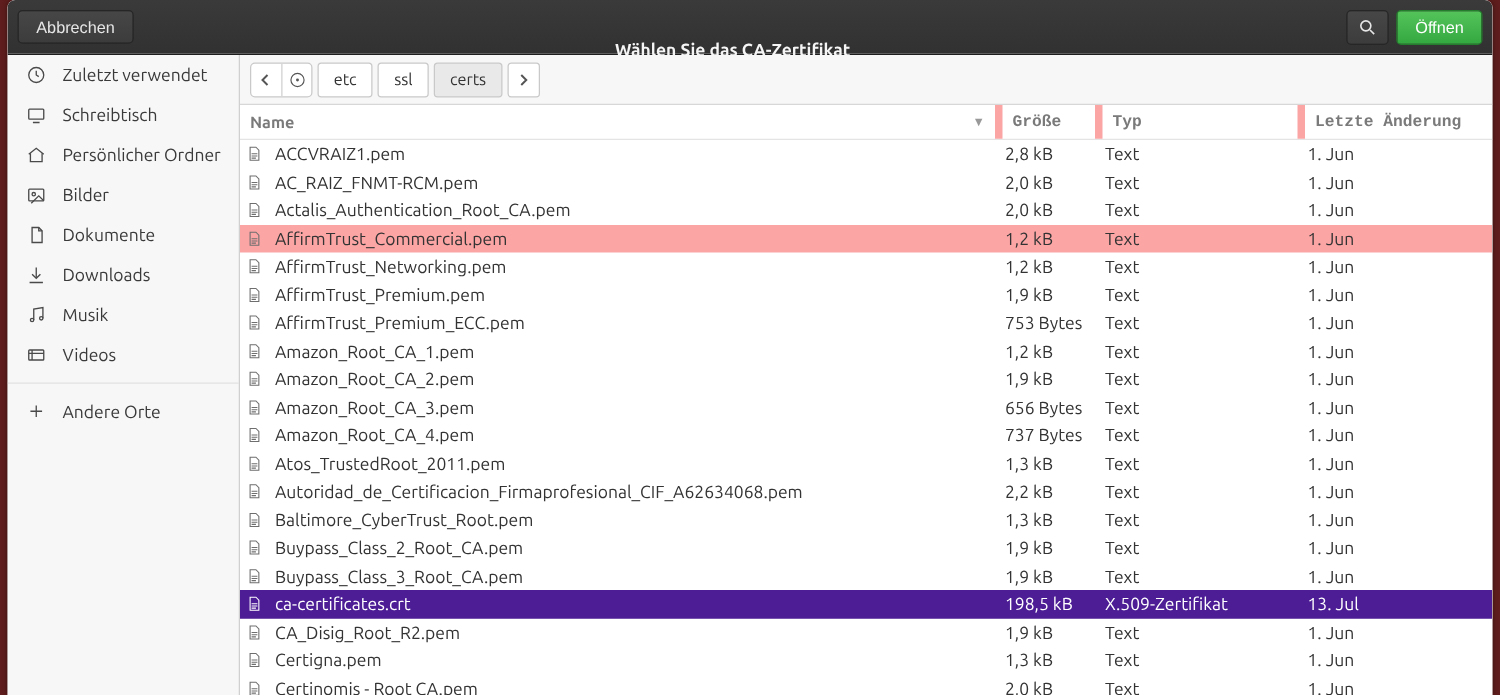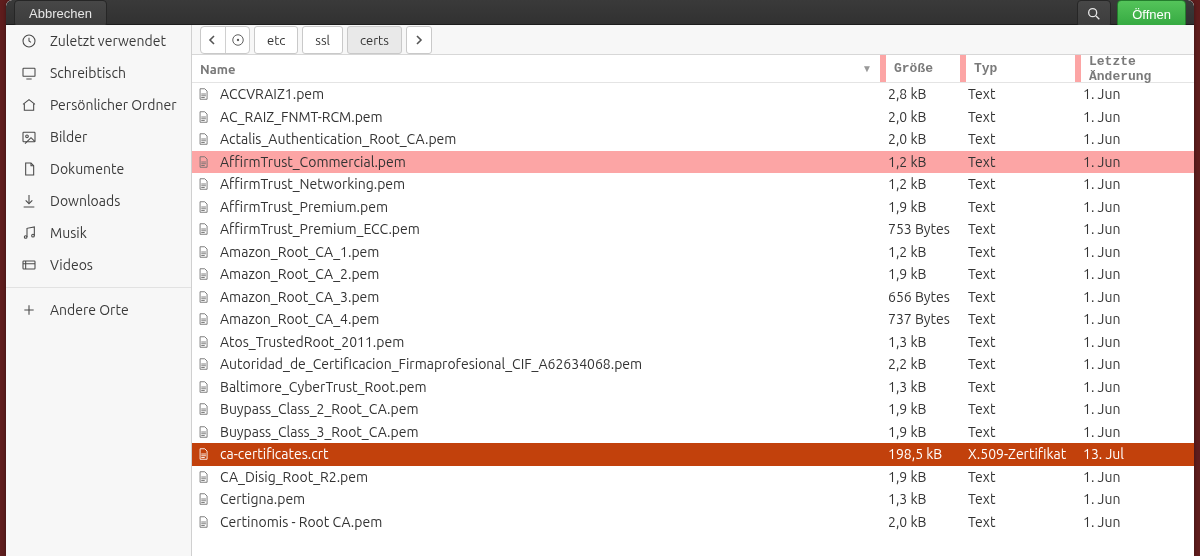--- a/index.html
+++ b/index.html
@@ -5,22 +5,22 @@
   * { box-sizing: border-box; margin: 0; padding: 0; }
   html, body { width: 1200px; height: 556px; overflow: hidden; font-family: "Ubuntu", "Segoe UI", Arial, sans-serif; background: #5f1d1d; }
   .dialog {
     position: absolute; top: 0; left: 6px; right: 6px; bottom: 0;
     background: #ffffff; display: flex; flex-direction: column;
     border-radius: 6px 6px 0 0; box-shadow: 0 0 4px rgba(0,0,0,.4);
     overflow: hidden;
   }
   
   .headerbar {
-    height: 25px; background: linear-gradient(#3a3a3a,#313131);
-    display: flex; align-items: flex-start; padding: 0 8px;
+    height: 44px; background: linear-gradient(#3a3a3a,#313131);
+    display: flex; align-items: center; padding: 0 8px;
     color: #f5f5f5; border-bottom: 1px solid #1d1d1d;
     border-radius: 6px 6px 0 0;
   }
   .hb-btn {
     background: linear-gradient(#474747,#3c3c3c);
     border: 1px solid #262626; color: #e6e6e6;
     padding: 5px 14px; border-radius: 4px; font-size: 13px;
     display: flex; align-items: center; justify-content: center;
     cursor: pointer;
   }
@@ -43,21 +43,21 @@
     display: flex; align-items: center; gap: 12px;
     padding: 7px 14px; cursor: pointer;
   }
   .sb-group-sep { border-top: 1px solid #e2e2e2; margin: 6px 0; }
   .sb-icon { width: 18px; height: 18px; display: flex; align-items: center; justify-content: center; }
   .sb-icon svg { width: 16px; height: 16px; stroke: #4a4a4a; stroke-width: 1.6; fill: none; }
   
   .main { flex: 1; display: flex; flex-direction: column; background: #fff; overflow: hidden; }
   
   .pathbar {
-    height: 30px; background: #f7f7f7; border-bottom: 1px solid #d7d7d7;
+    height: 40px; background: #f7f7f7; border-bottom: 1px solid #d7d7d7;
     display: flex; align-items: center; padding: 0 8px; gap: 4px;
   }
   .path-nav {
     display: flex; border: 1px solid #c9c9c9; border-radius: 4px; overflow: hidden; background: #fff;
   }
   .path-nav-btn {
     width: 24px; height: 26px; display: flex; align-items: center; justify-content: center;
     cursor: pointer; color: #555;
   }
   .path-nav-btn + .path-nav-btn { border-left: 1px solid #d0d0d0; }
@@ -73,29 +73,29 @@
   .filelist { flex: 1; overflow: hidden; font-size: 14px; color: #333; }
   .list-header {
     display: flex; height: 28px; align-items: center; color: #7a7a7a;
     border-bottom: 1px solid #e4e4e4; font-size: 13px; font-weight: 600;
     background: #fff; user-select: none;
   }
   .list-header .col, .row .col { padding: 0 8px; }
   .col-name   { flex: 1; display: flex; align-items: center; gap: 6px; }
   .col-size   { width: 80px; text-align: left; }
   .col-type   { width: 115px; text-align: left; }
-  .col-mtime  { width: 119px; text-align: left; }
+  .col-mtime  { width: 156px; text-align: left; margin-left: 47px; }
   .list-header .sep { border-left: 6px solid #fca5a5; height:100%; display:flex; align-items:center;font-family:Liberation Mono, monospace;}
   .sort-ind { margin-left: auto; font-size: 10px; color:#999; }
   .rows { overflow: hidden; }
   .row {
     display: flex; height: 22.5px; align-items: center;
   }
   .row.hover { background: #fca5a5; }
-  .row.selected { background: #c2410c; color: #fff; }
+  .row.selected { background: #4c1d95; color: #fff; }
   .row.selected .file-ico svg { stroke:#fff; }
   .file-ico { width: 22px; display:flex; justify-content:center;}
   .file-ico svg { width:14px; height:14px; stroke:#6e6e6e; stroke-width:1.5; fill:none; }
   .row .col-name { padding-left: 0; }
 </style>
 </head>
 <body>
 
 <div class="dialog">
 

